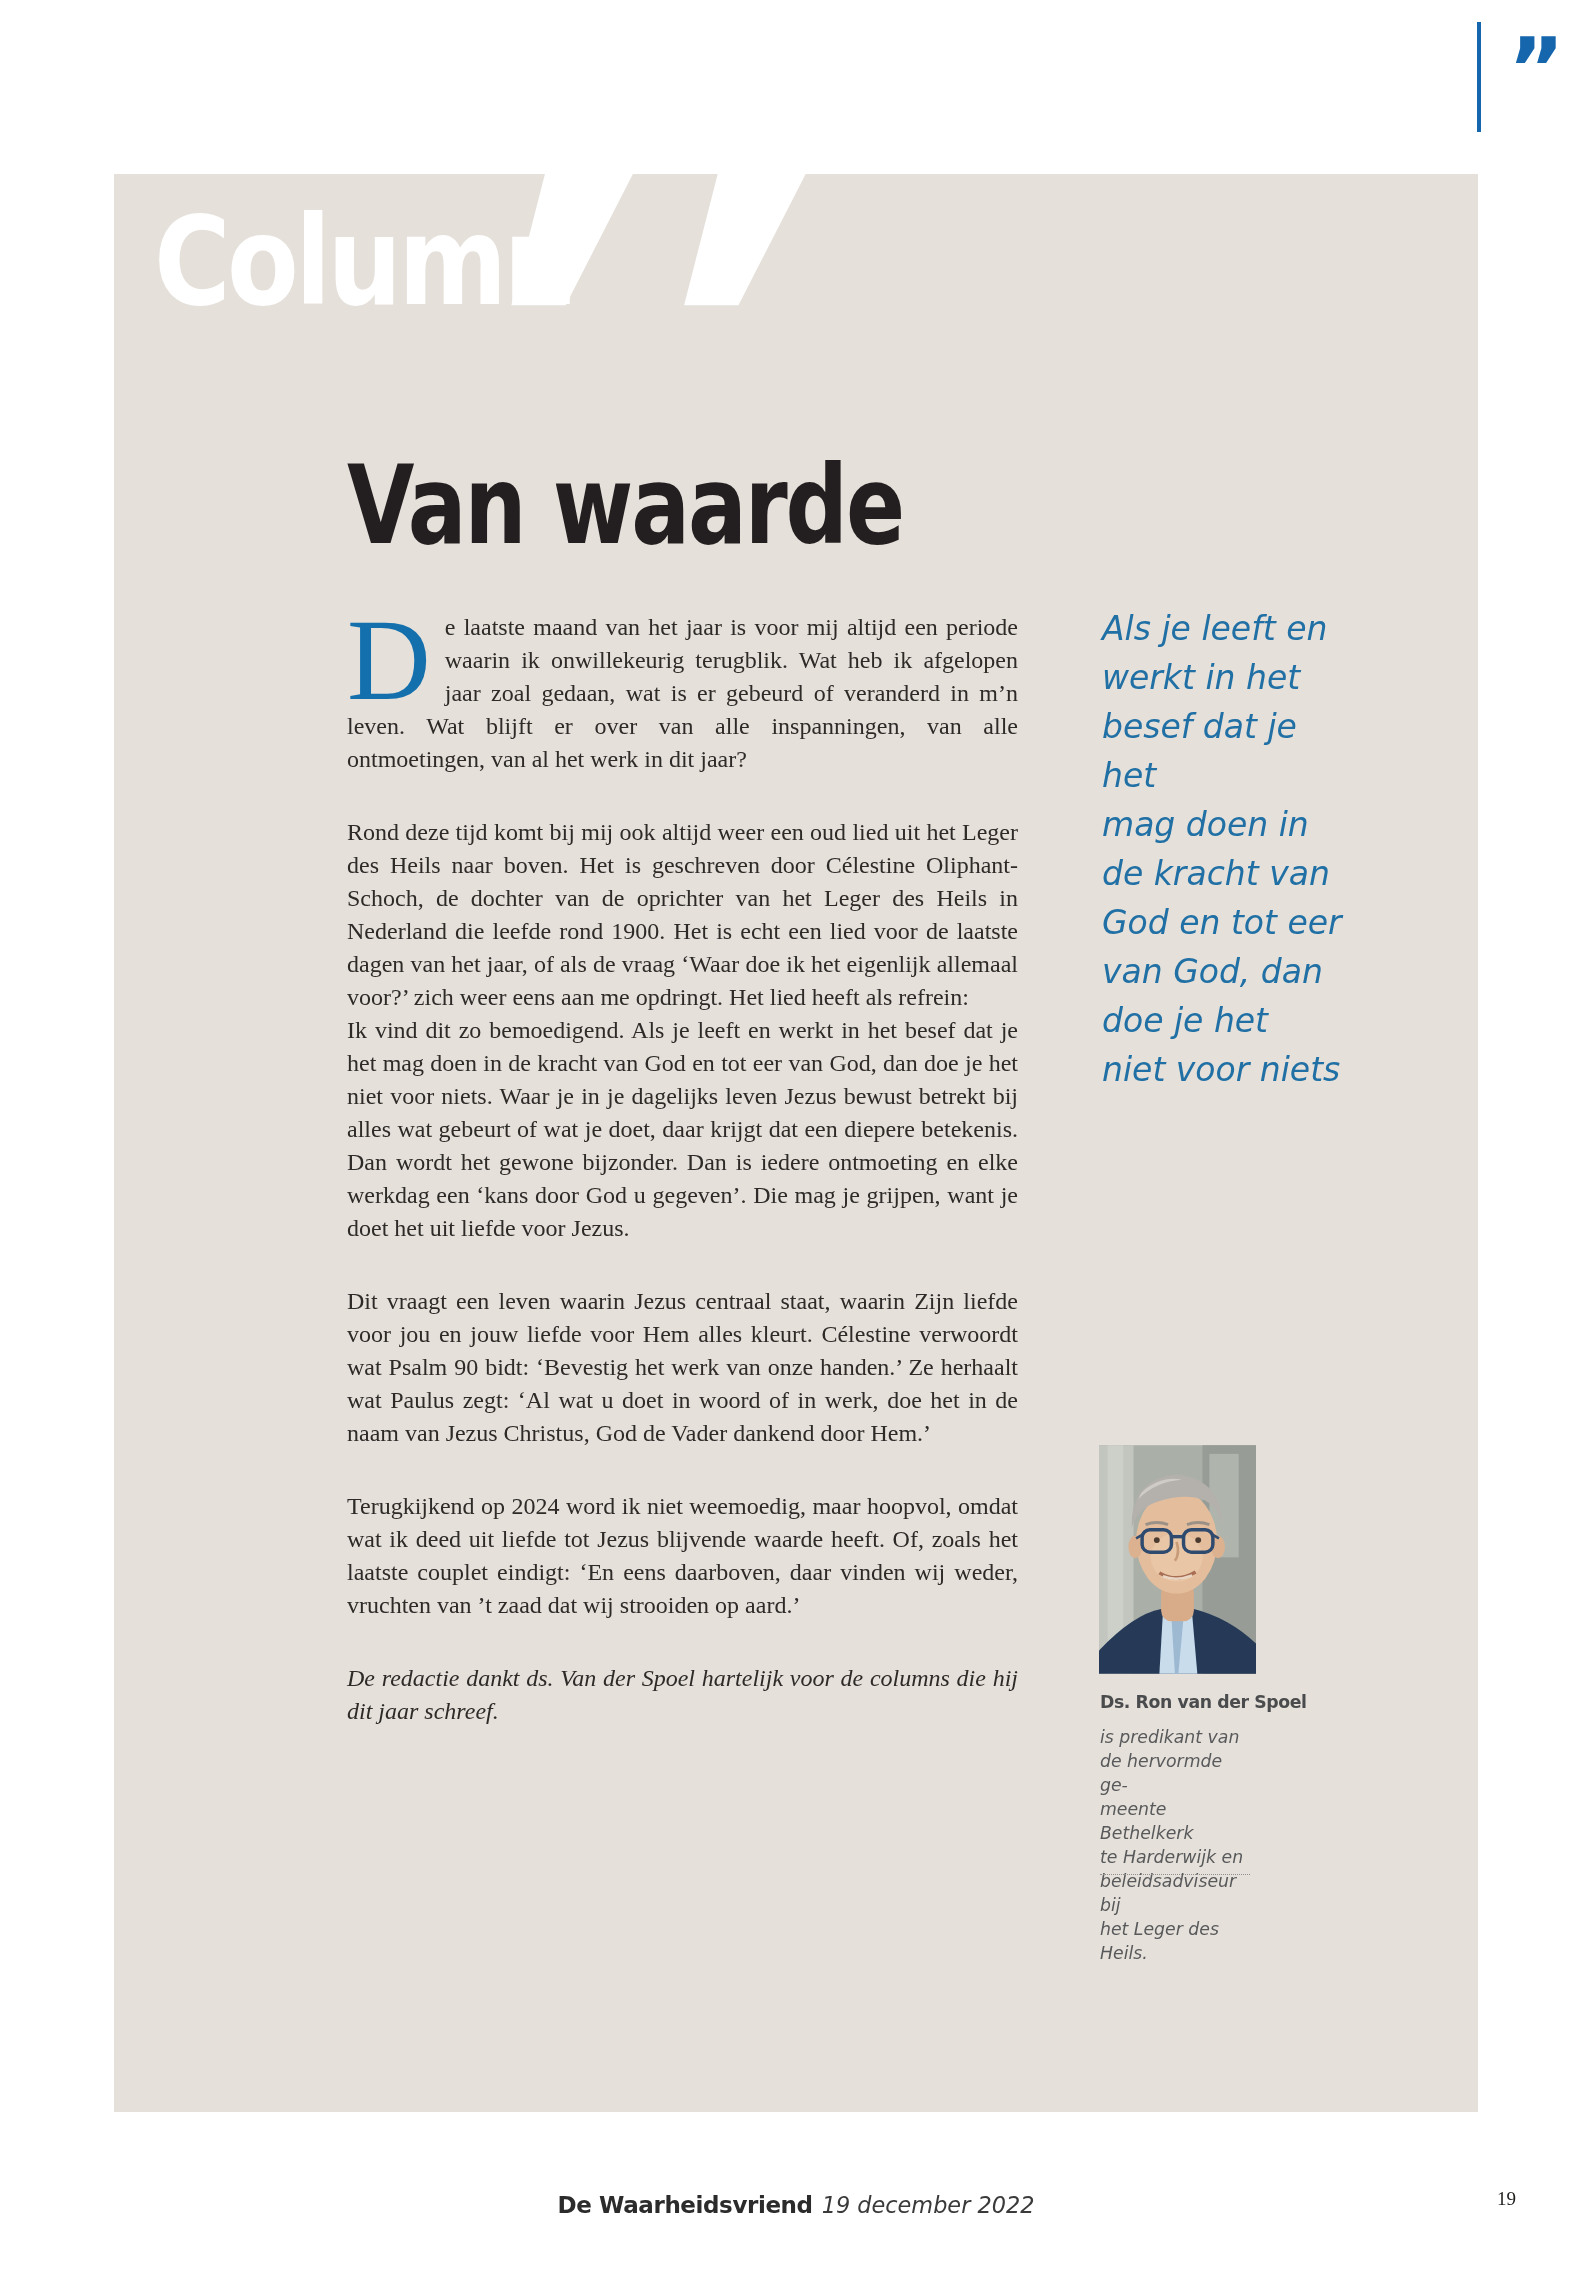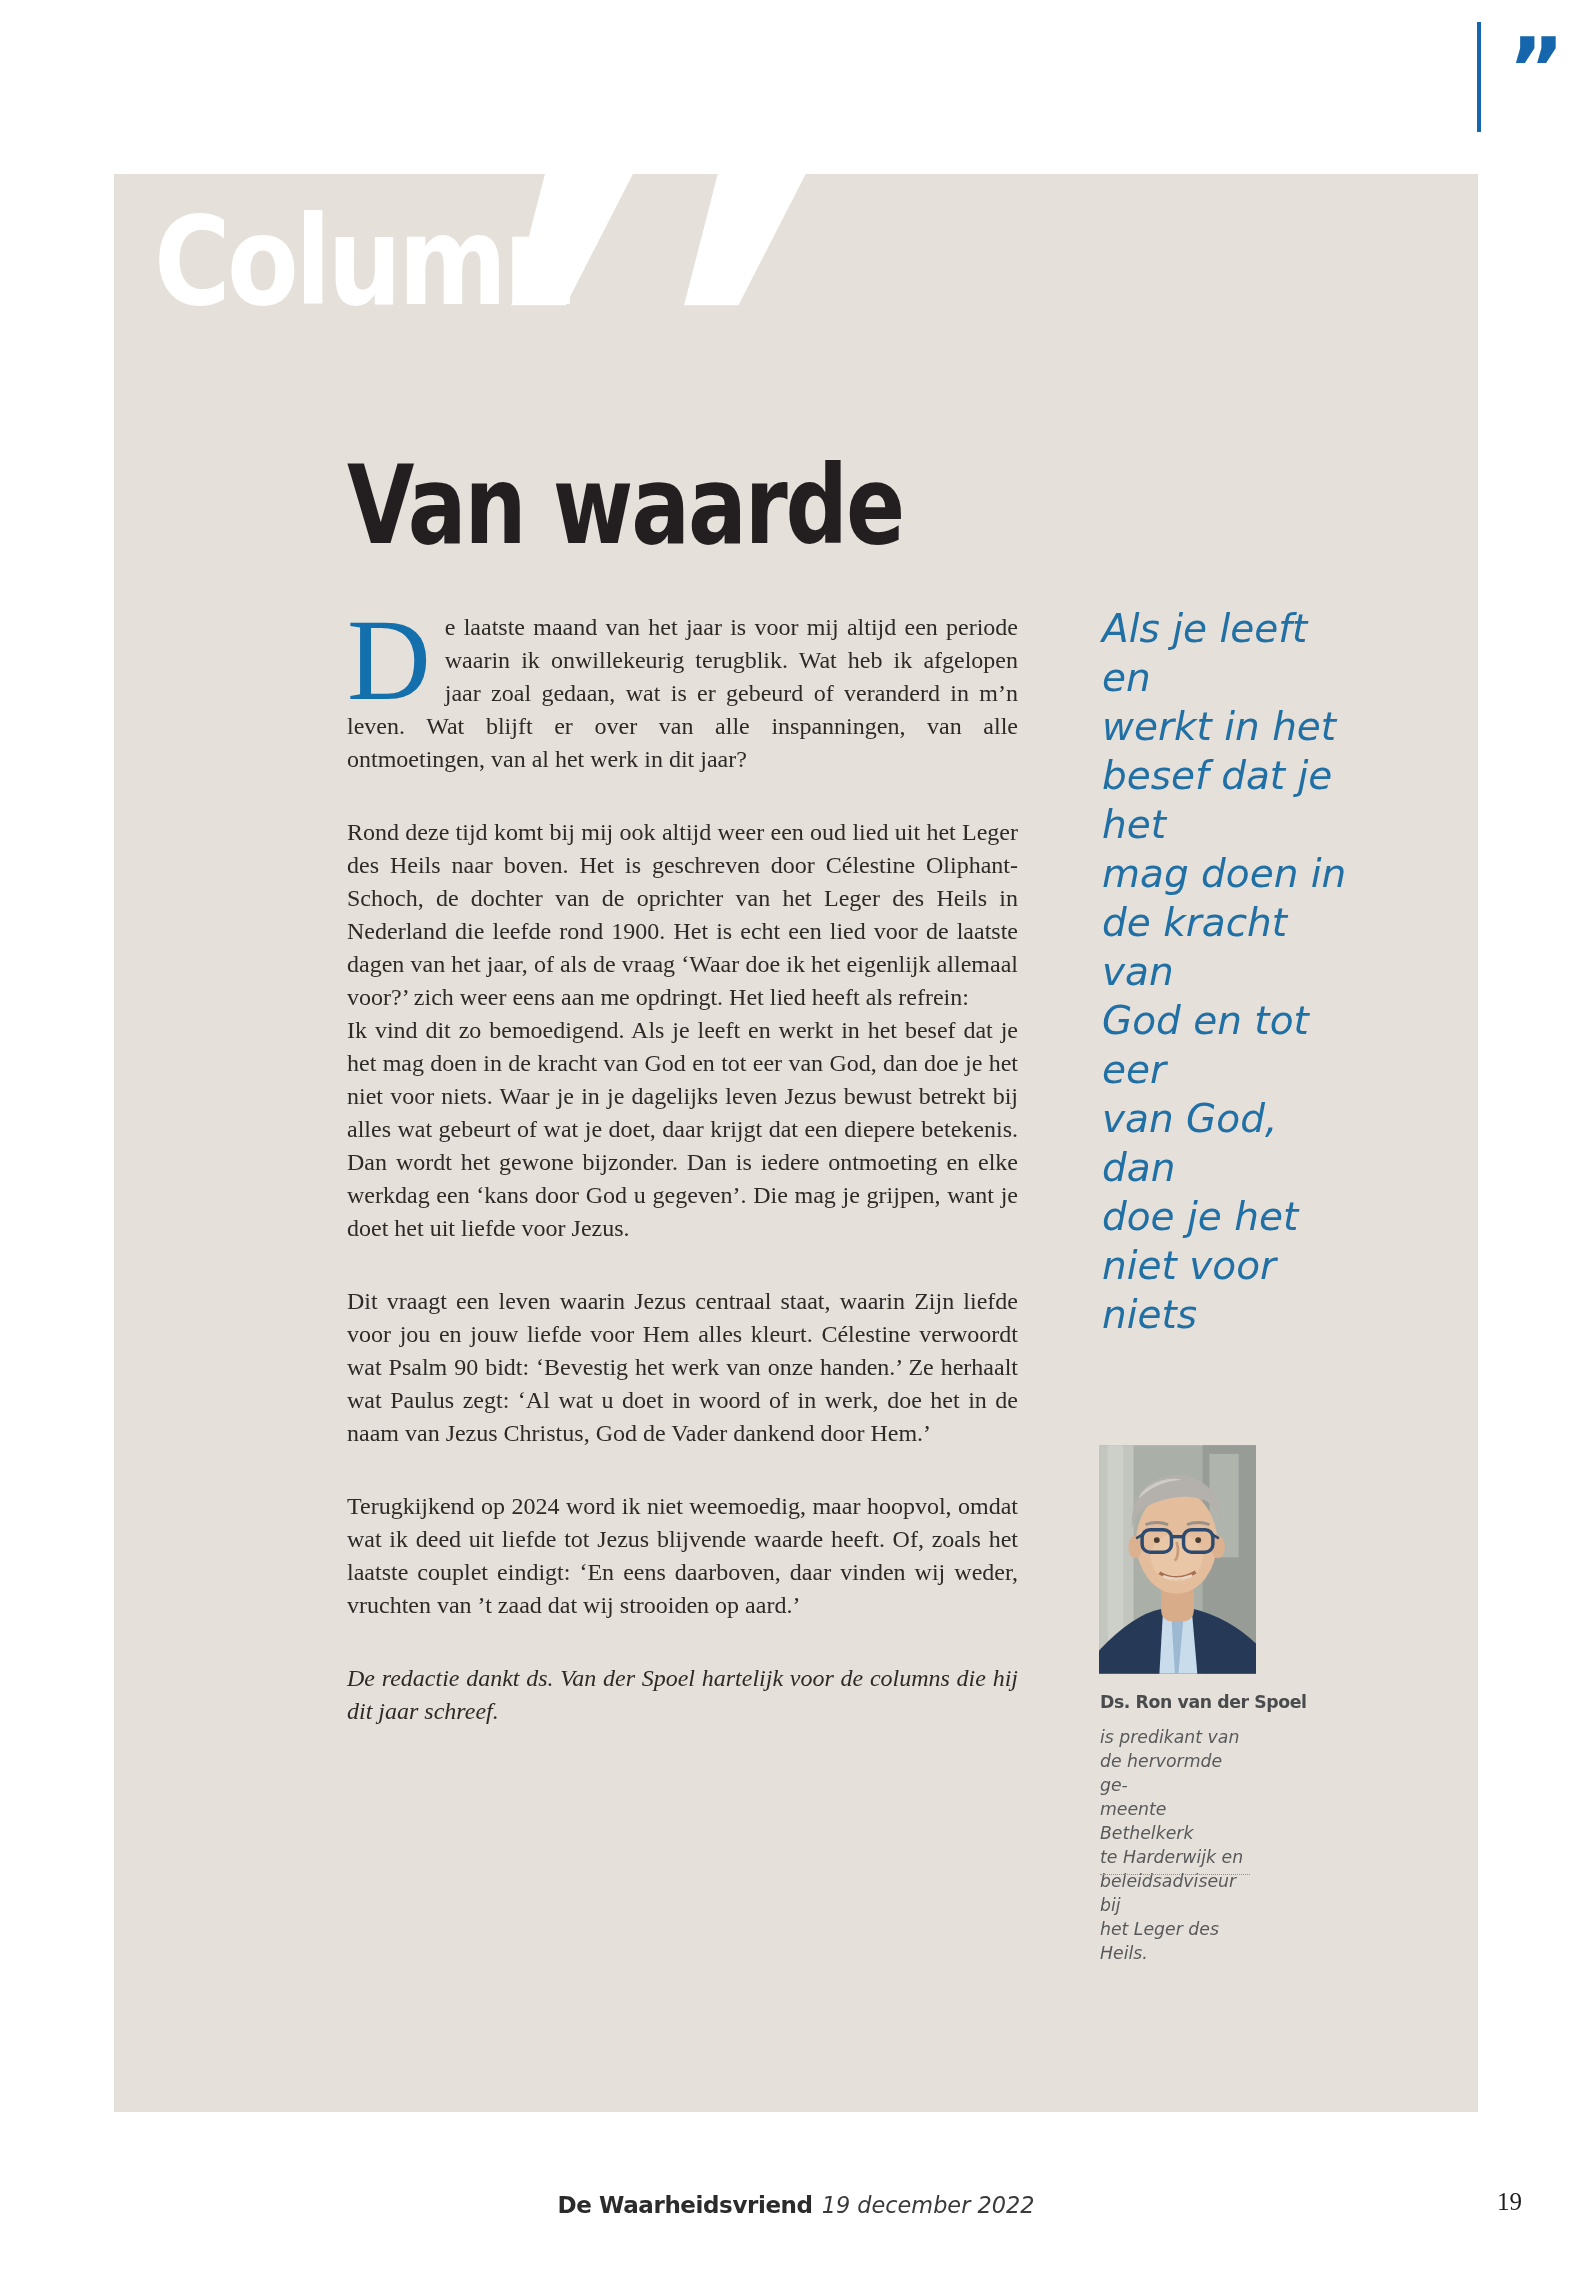--- a/index.html
+++ b/index.html
@@ -76,21 +76,21 @@
     white-space:pre-line; text-align:left; color:#2d2a27;
   }
   .closing-note {
     font-style:italic;
   }
 
   
   .pullquote {
     position:absolute; left:1102px; top:604px; width:250px;
     font-family:"DejaVu Sans", sans-serif;
-    font-style:italic; font-size:39px; line-height:49px;
+    font-style:italic; font-size:33px; line-height:49px;
     color:#2070a5; white-space:pre-line;
   }
 
   
   .portrait {
     position:absolute; left:1099px; top:1445px;
     width:157px; height:229px; display:block;
   }
   .caption {
     position:absolute; left:1100px; top:1690px; width:155px;
@@ -117,21 +117,21 @@
     font-weight:bold; font-size:23px; color:#2b2b2b;
     letter-spacing:-0.4px;
   }
   .footer .date {
     font-family:"DejaVu Sans", sans-serif;
     font-style:italic; font-size:22.4px; color:#3a3a3a;
   }
   .pagenum {
     position:absolute; left:1497px; top:2188px;
     font-family:"Liberation Serif", serif;
-    font-size:25px; color:#1d1d1b;
+    font-size:19px; color:#1d1d1b;
   }
 </style>
 </head>
 <body>
 
 <div class="top-rule"></div>
 <div class="top-quote">”</div>
 
 <div class="panel">
   <div class="big-quote">”</div>

